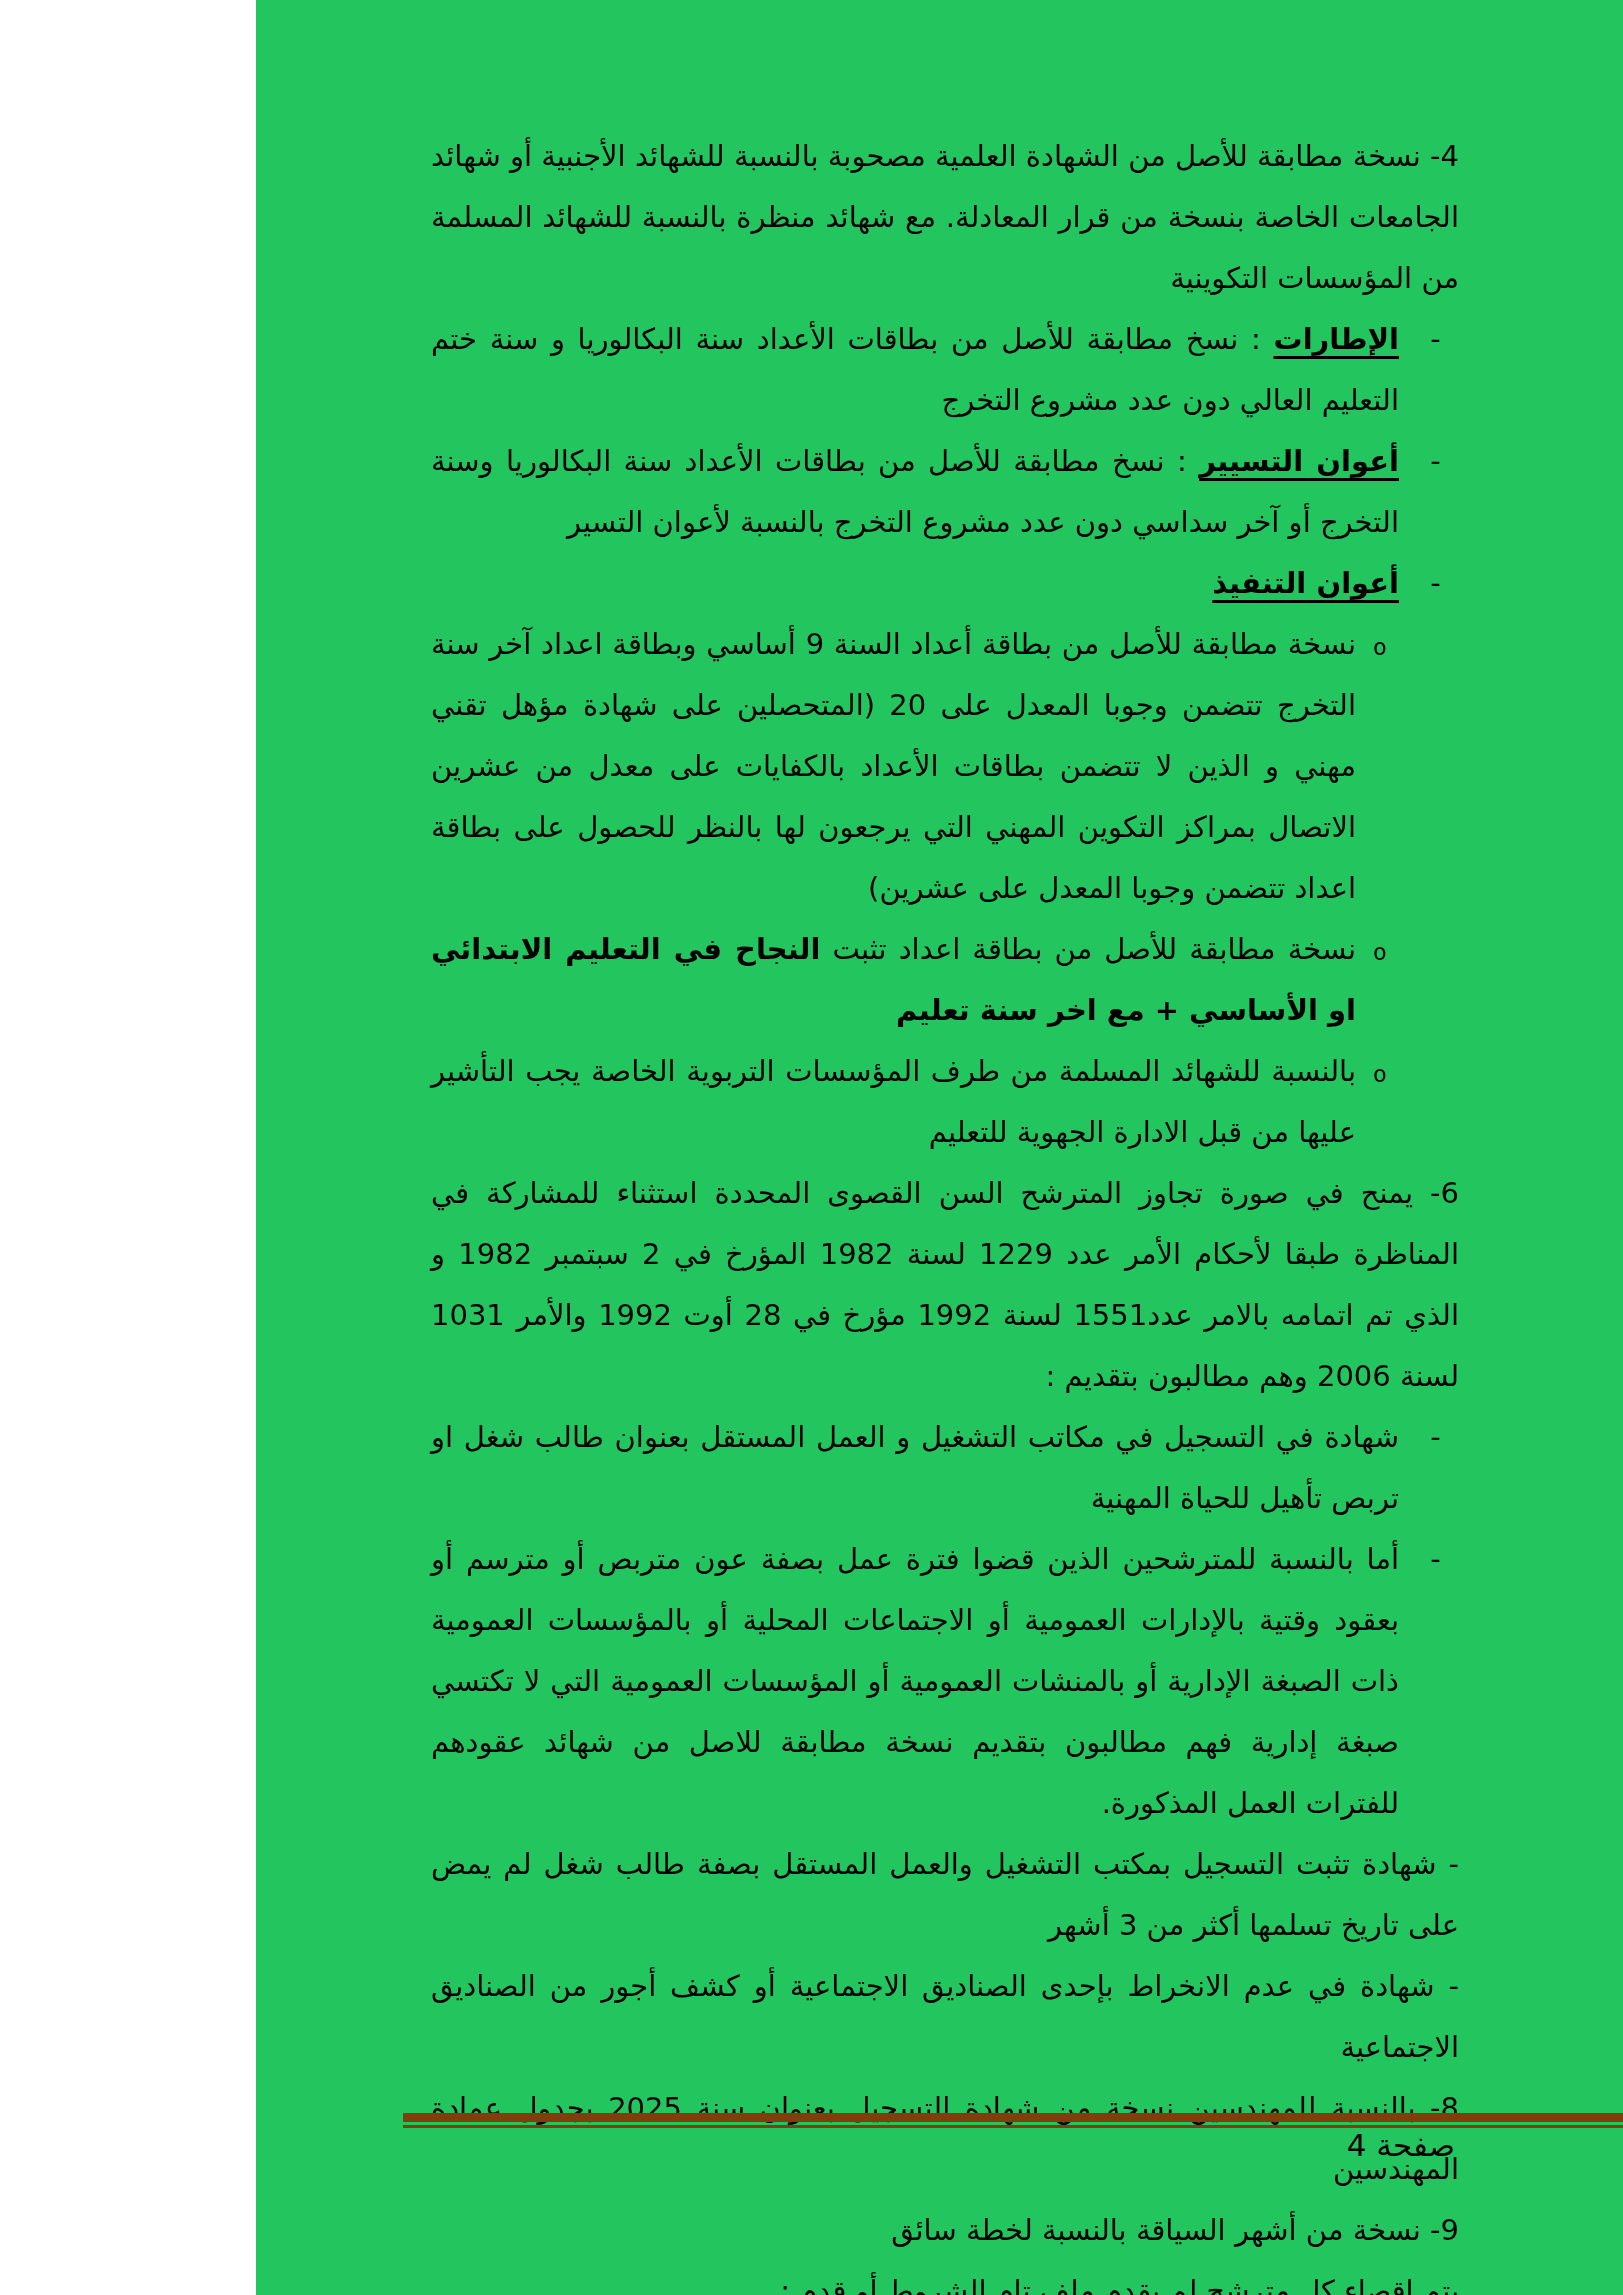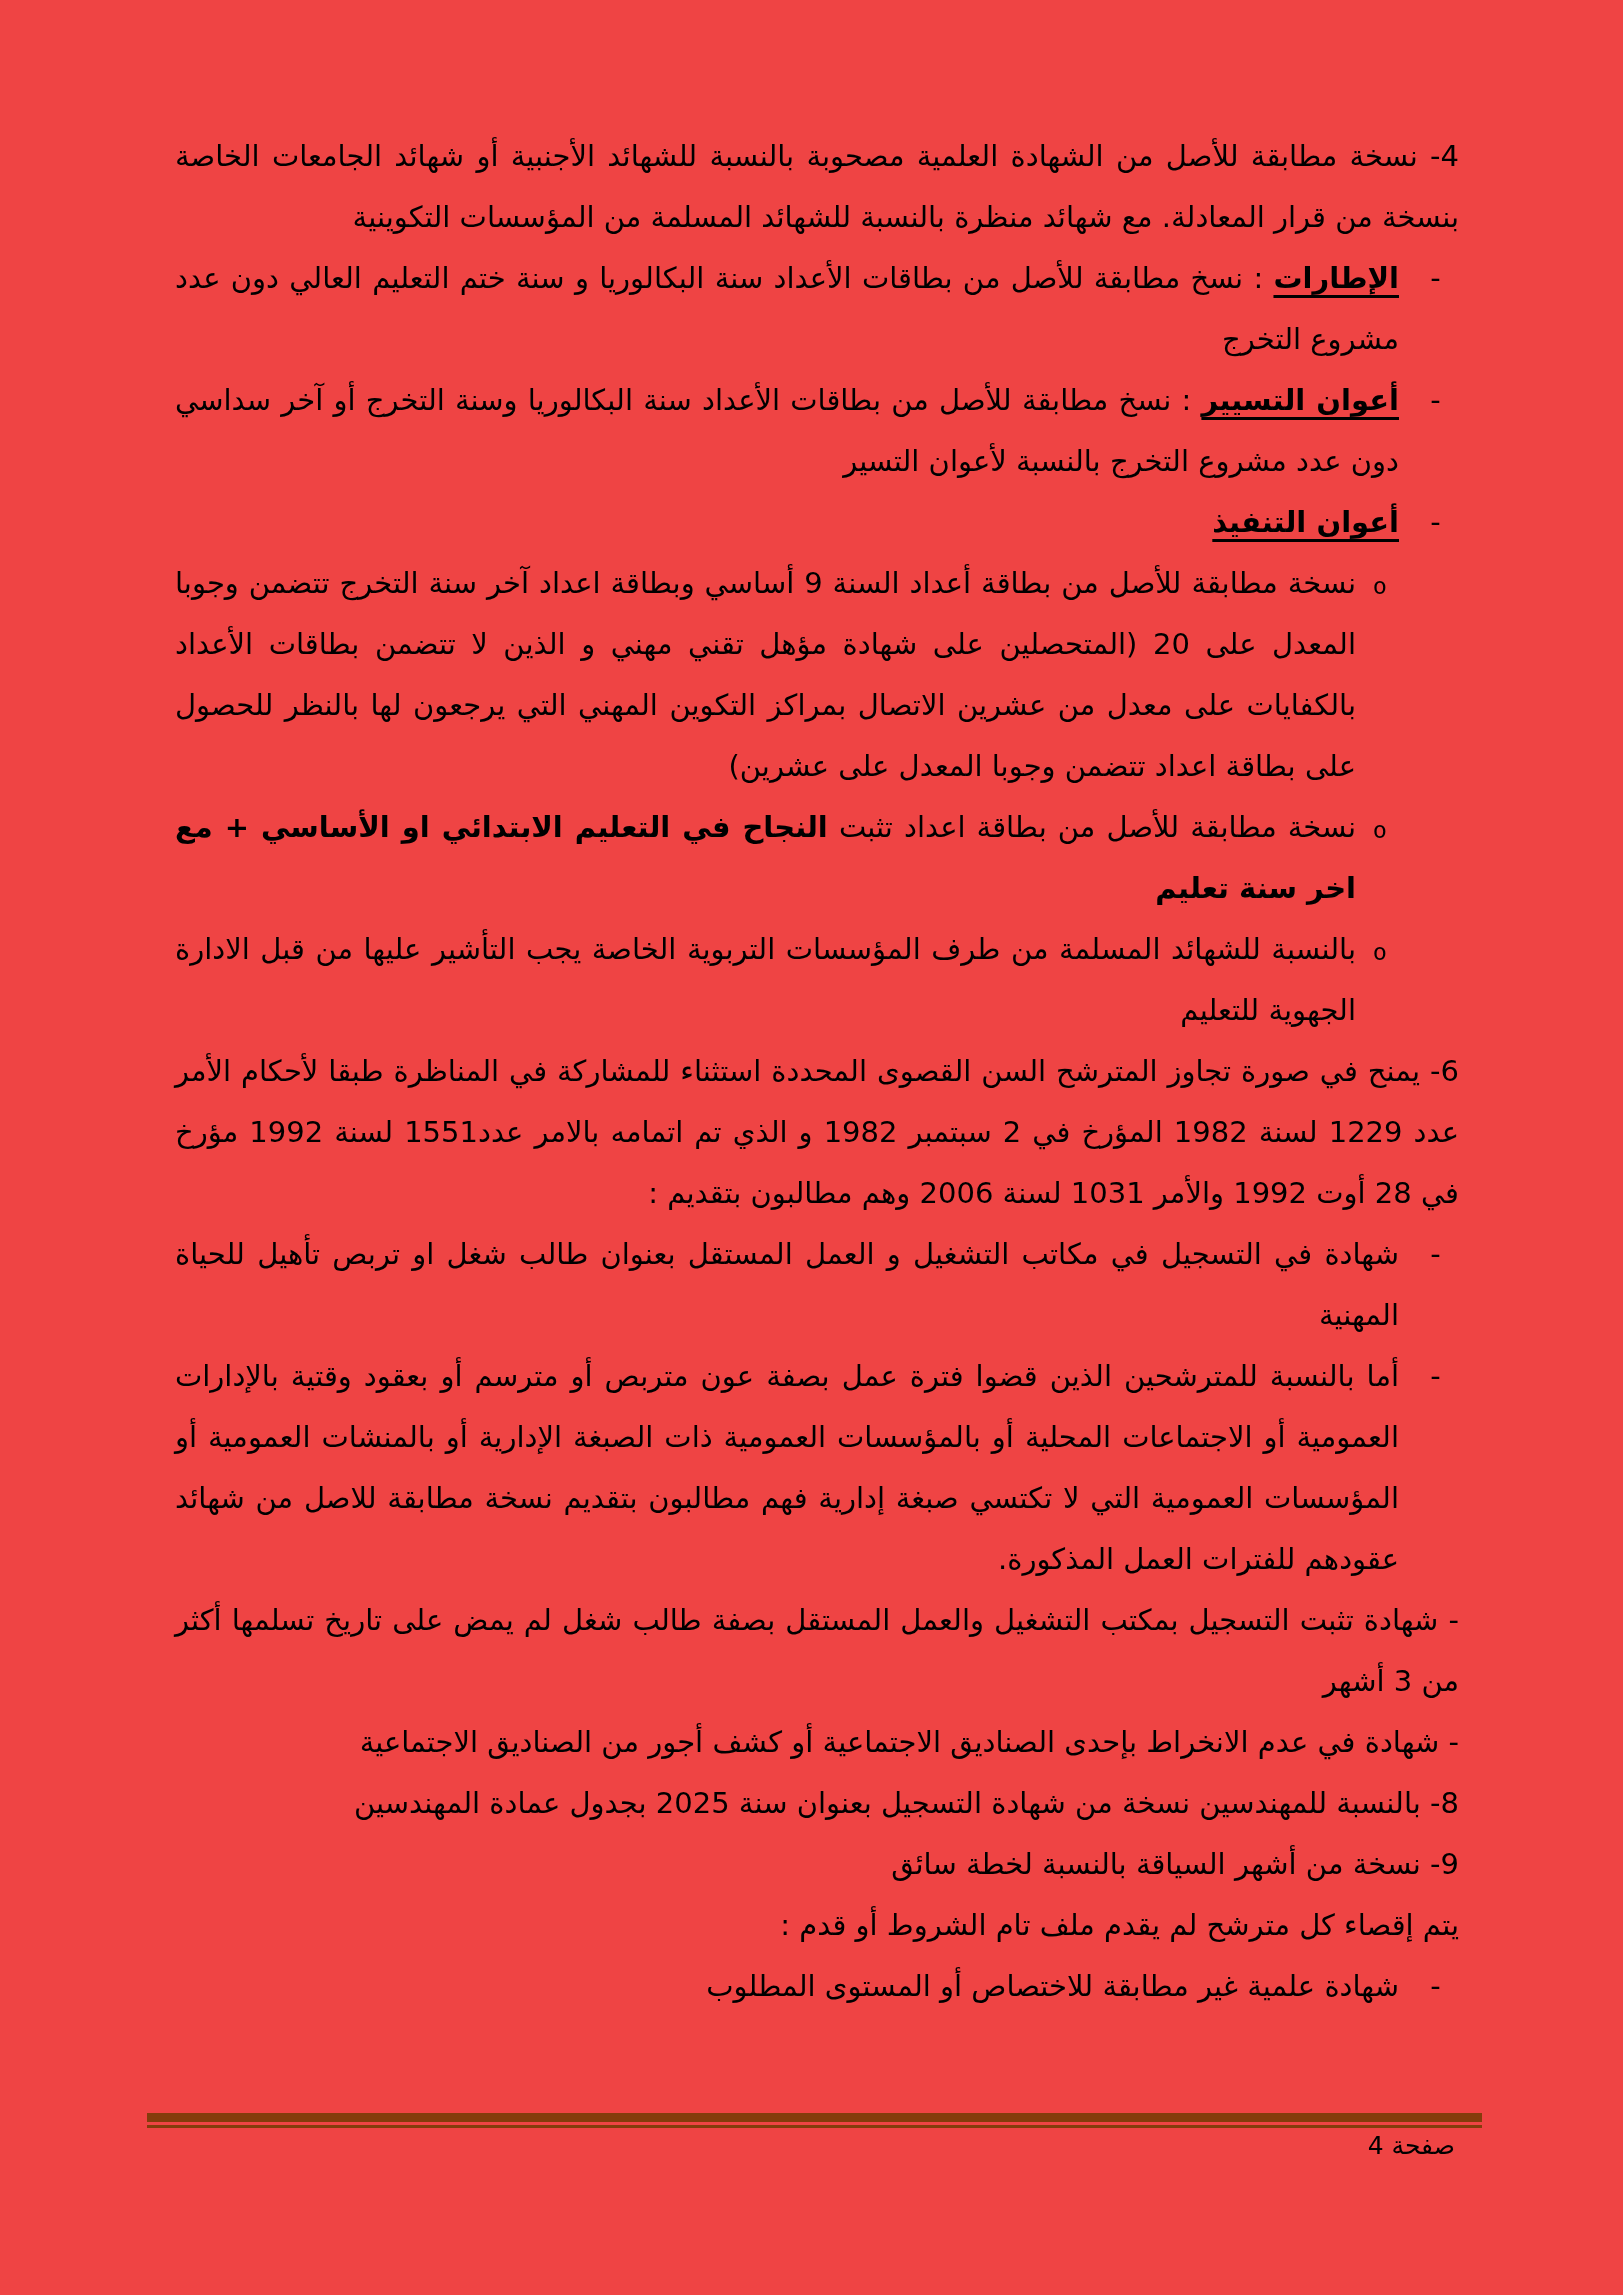--- a/index.html
+++ b/index.html
@@ -1,20 +1,20 @@
 <!DOCTYPE html>
 <html lang="ar" dir="rtl" style="font-size:10.5px"><head>
 <meta charset="utf-8">
 <style>
   html, body { margin: 0; padding: 0; background: #ffffff; }
   .page {
     position: relative;
-    width: 1623px;
+    width: 1367px;
     height: 2295px;
-    background: #ef4444;
+    background: #22c55e;
     overflow: hidden;
     font-family: "DejaVu Sans", sans-serif;
     color: #000000;
   }
   .content {
     position: absolute;
     top: 126px;
     right: 164px;
     left: 175px;
     direction: rtl;
@@ -60,21 +60,21 @@
     top: 2125px;
     width: 1335px;
     height: 3.3px;
     background: #843C0C;
   }
   .page-number {
     position: absolute;
     top: 2131px;
     right: 168px;
     direction: rtl;
-    font-size: 25px;
+    font-size: 31px;
     line-height: 29px;
   }
 </style>
 </head>
 <body>
 
 <div class="page">
 
   <div class="content">
 

